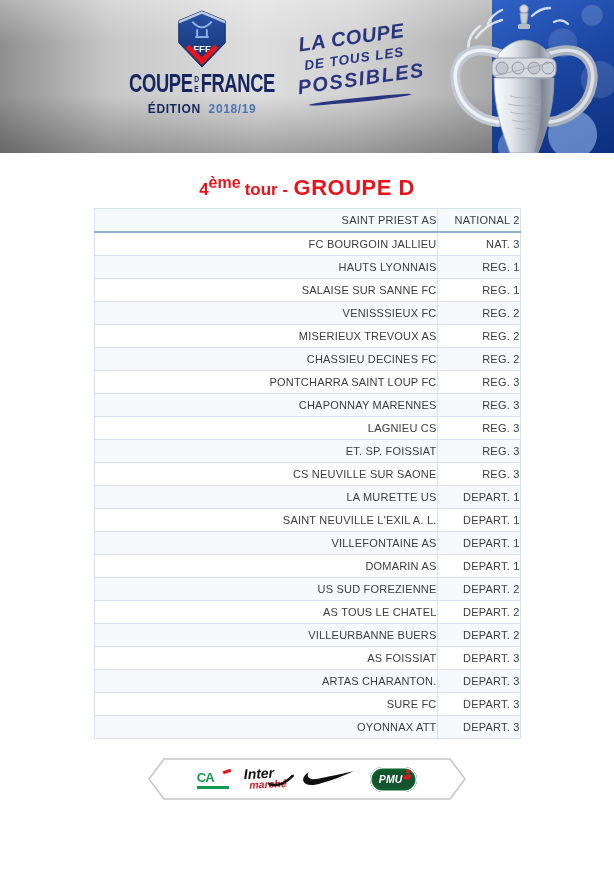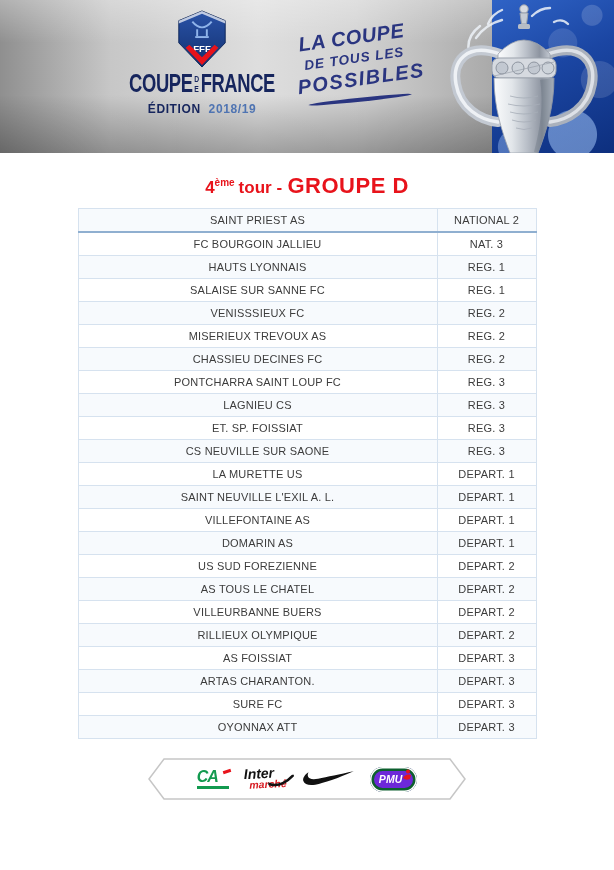--- a/index.html
+++ b/index.html
@@ -34,47 +34,47 @@
   .slogan-block{position:absolute;left:295px;top:26px;width:120px;z-index:3;text-align:center;
     transform:rotate(-8deg);color:#2a3580;font-weight:bold;font-style:italic;}
   .slogan-l1{font-size:20px;letter-spacing:.5px;}
   .slogan-l2{font-size:13.5px;letter-spacing:1px;margin-top:2px;}
   .slogan-l3{font-size:20px;letter-spacing:1.5px;margin-top:2px;}
   .slogan-underline{width:104px;height:4px;background:#2a3580;border-radius:50%;margin:7px auto 0;transform:rotate(2deg);}
 
   
   .round-title{margin-top:11px;text-align:center;color:#e8131b;font-weight:bold;height:38px;line-height:38px;}
   .round-small{font-size:17px;}
-  .round-small sup{font-size:10px;}
+  .round-small sup{font-size:16px;}
   .round-rest{margin-left:4px;}
   .group-name{font-size:22px;margin-left:1px;letter-spacing:.5px;}
 
   
   table.clubs{width:424px;margin:6px auto 0;border-collapse:collapse;table-layout:fixed;}
-  table.clubs td{height:22px;padding:0 8px;text-align:center;vertical-align:middle;
+  table.clubs td{height:22px;padding:0 0;text-align:right;vertical-align:middle;
     font-size:11px;color:#3c3c3c;letter-spacing:.2px;border:1px solid #d6e2ef;}
   table.clubs td.team{width:342px;}
   table.clubs td.division{width:82px;}
   table.clubs tr:nth-child(odd){background:#f7fafd;}
   table.clubs tr:nth-child(even){background:#ffffff;}
   table.clubs tr:first-child td{border-bottom:2px solid #8fafd0;}
 
   
   .sponsors{position:relative;width:318px;height:44px;margin:18px auto 0;}
   .sponsor-shape{position:absolute;inset:0;}
   .sponsor-row{position:absolute;inset:0;display:flex;align-items:center;justify-content:center;gap:15px;}
   .logo-ca{position:relative;line-height:1;}
-  .ca-text{color:#129a4f;font-size:16px;font-weight:bold;font-style:italic;letter-spacing:-1px;text-align:right;}
+  .ca-text{color:#129a4f;font-size:13px;font-weight:bold;letter-spacing:-1px;text-align:right;}
   .ca-under{height:2.5px;width:32px;background:#129a4f;margin-top:1px;}
   .ca-red{position:absolute;top:1px;right:-2px;width:8px;height:3px;background:#e8131b;transform:rotate(-18deg);}
   .logo-inter{position:relative;transform:rotate(-3deg);line-height:.95;}
   .inter-top{display:block;color:#111;font-weight:bold;font-style:italic;font-size:14px;}
   .inter-bottom{display:block;color:#d61920;font-weight:bold;font-style:italic;font-size:10.5px;margin-left:5px;}
   .inter-swoosh{position:absolute;right:-8px;top:9px;}
-  .logo-pmu{position:relative;width:47px;height:25px;border-radius:13px;background:#6d28d9;
+  .logo-pmu{position:relative;width:47px;height:25px;border-radius:13px;background:#14532d;
     box-shadow:inset 0 0 0 1.5px #ffffff, inset 0 0 0 4px #0d5f2e;
     display:flex;align-items:center;justify-content:center;}
   .pmu-text{color:#ffffff;font-weight:bold;font-style:italic;font-size:10.5px;letter-spacing:.2px;margin-right:6px;}
   .pmu-jockey{position:absolute;right:4px;top:2px;}
 </style>
 </head>
 <body>
 
 <div class="page">
 
@@ -210,20 +210,24 @@
     <tr>
       <td class="team">CHASSIEU DECINES FC</td>
       <td class="division">REG. 2</td>
     </tr>
 
     <tr>
       <td class="team">PONTCHARRA SAINT LOUP FC</td>
       <td class="division">REG. 3</td>
     </tr>
 
+    <tr>
+      <td class="team">CHAPONNAY MARENNES</td>
+      <td class="division">REG. 3</td>
+    </tr>
 
 
     <tr>
       <td class="team">LAGNIEU CS</td>
       <td class="division">REG. 3</td>
     </tr>
 
     <tr>
       <td class="team">ET. SP. FOISSIAT</td>
       <td class="division">REG. 3</td>
@@ -263,24 +267,20 @@
     <tr>
       <td class="team">AS TOUS LE CHATEL</td>
       <td class="division">DEPART. 2</td>
     </tr>
 
     <tr>
       <td class="team">VILLEURBANNE BUERS</td>
       <td class="division">DEPART. 2</td>
     </tr>
 
-    <tr>
-      <td class="team">RILLIEUX OLYMPIQUE</td>
-      <td class="division">DEPART. 2</td>
-    </tr>
 
     <tr>
       <td class="team">AS FOISSIAT</td>
       <td class="division">DEPART. 3</td>
     </tr>
 
     <tr>
       <td class="team">ARTAS CHARANTON.</td>
       <td class="division">DEPART. 3</td>
     </tr>

